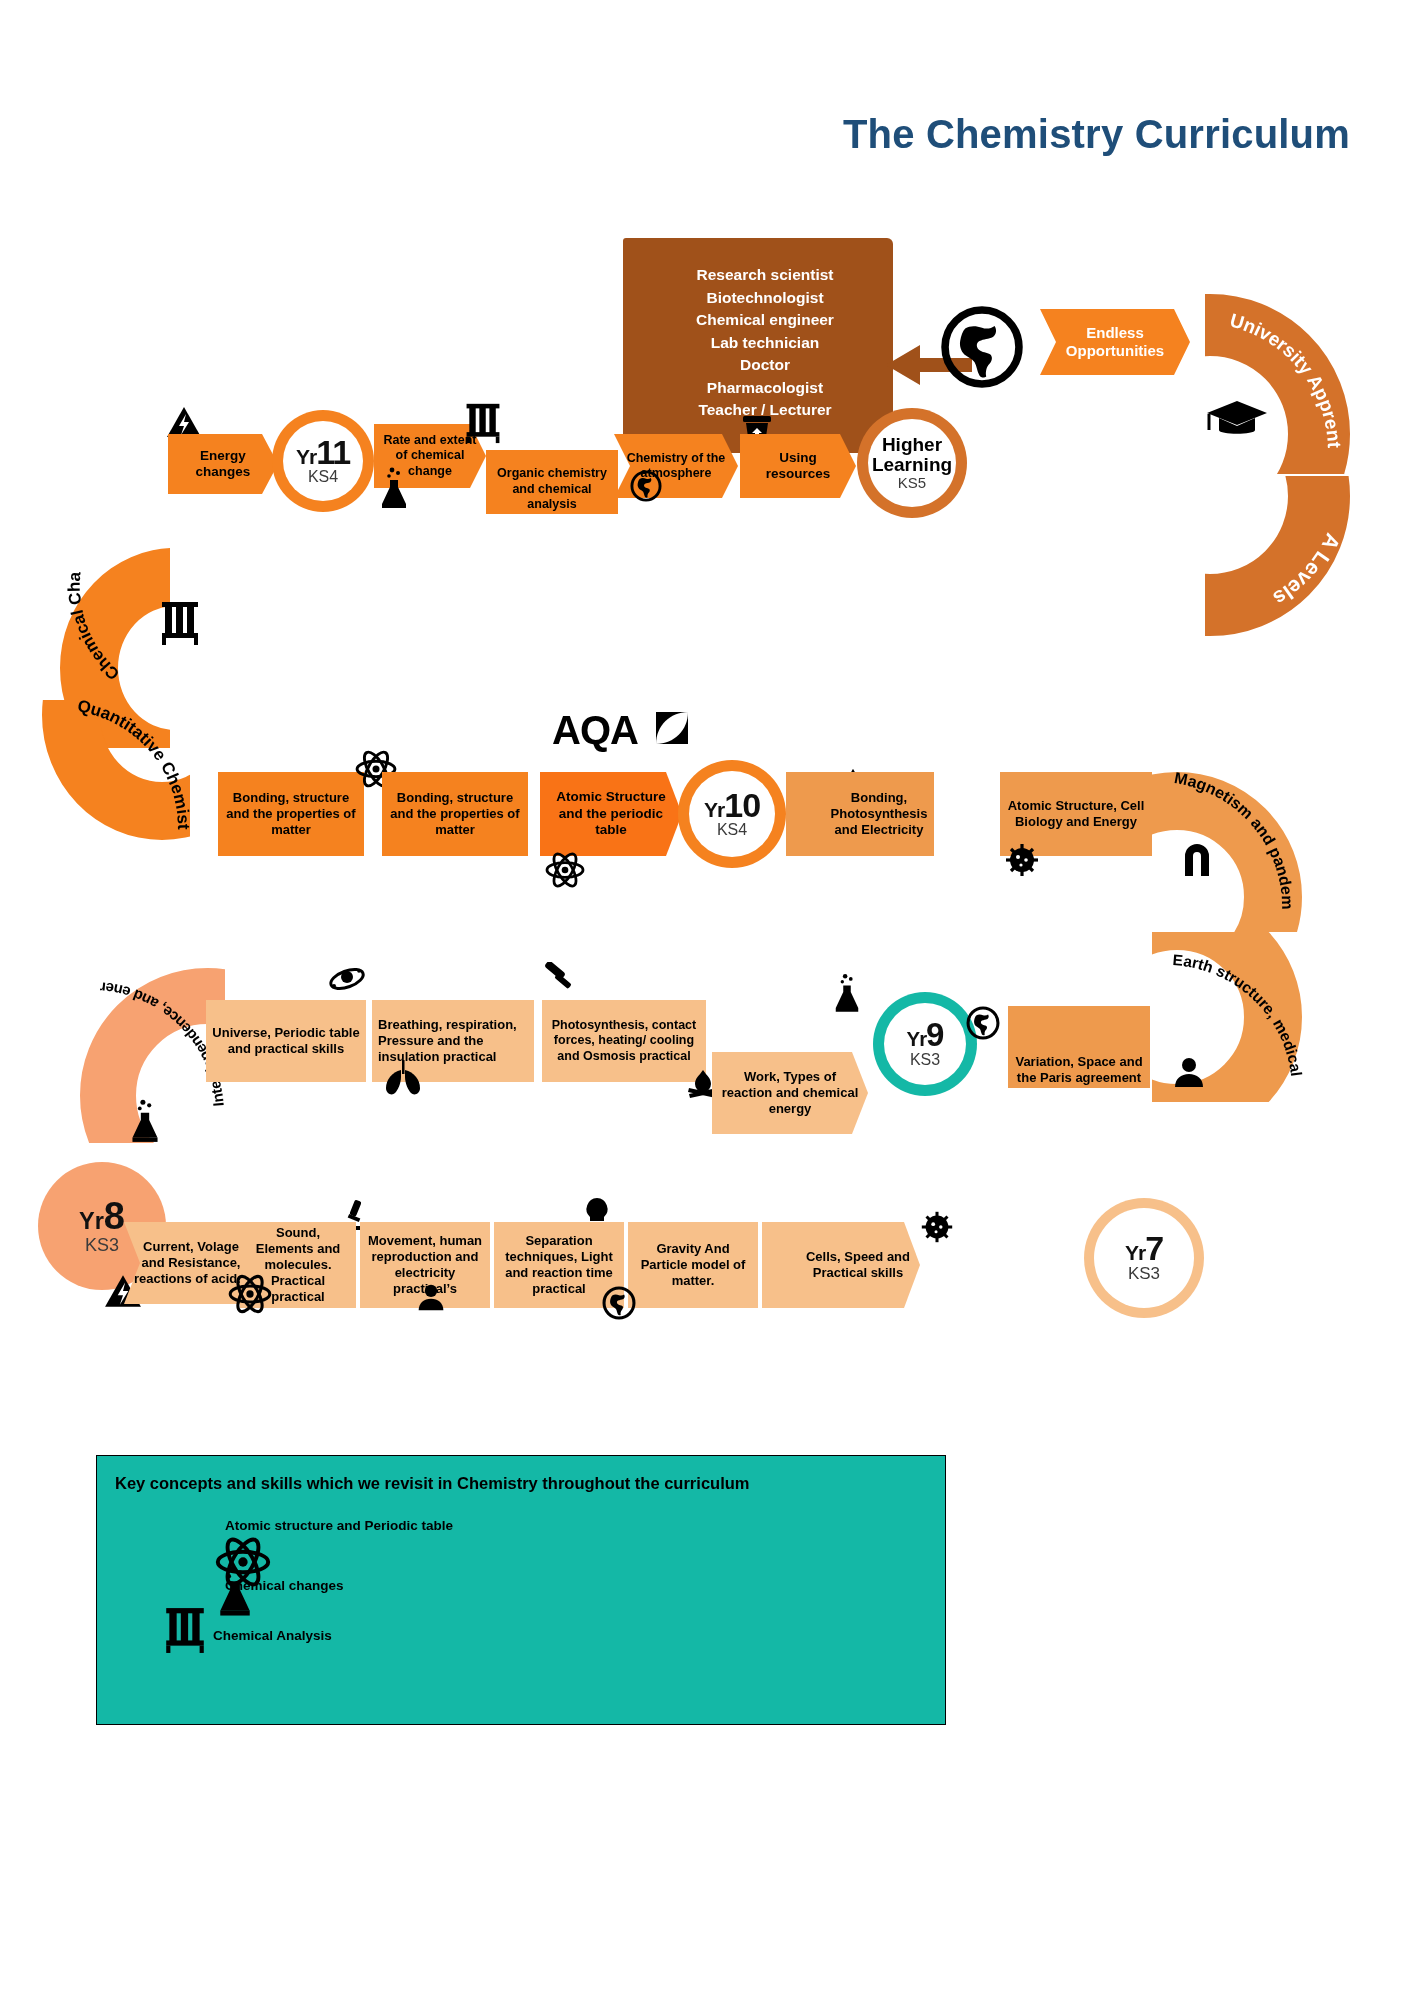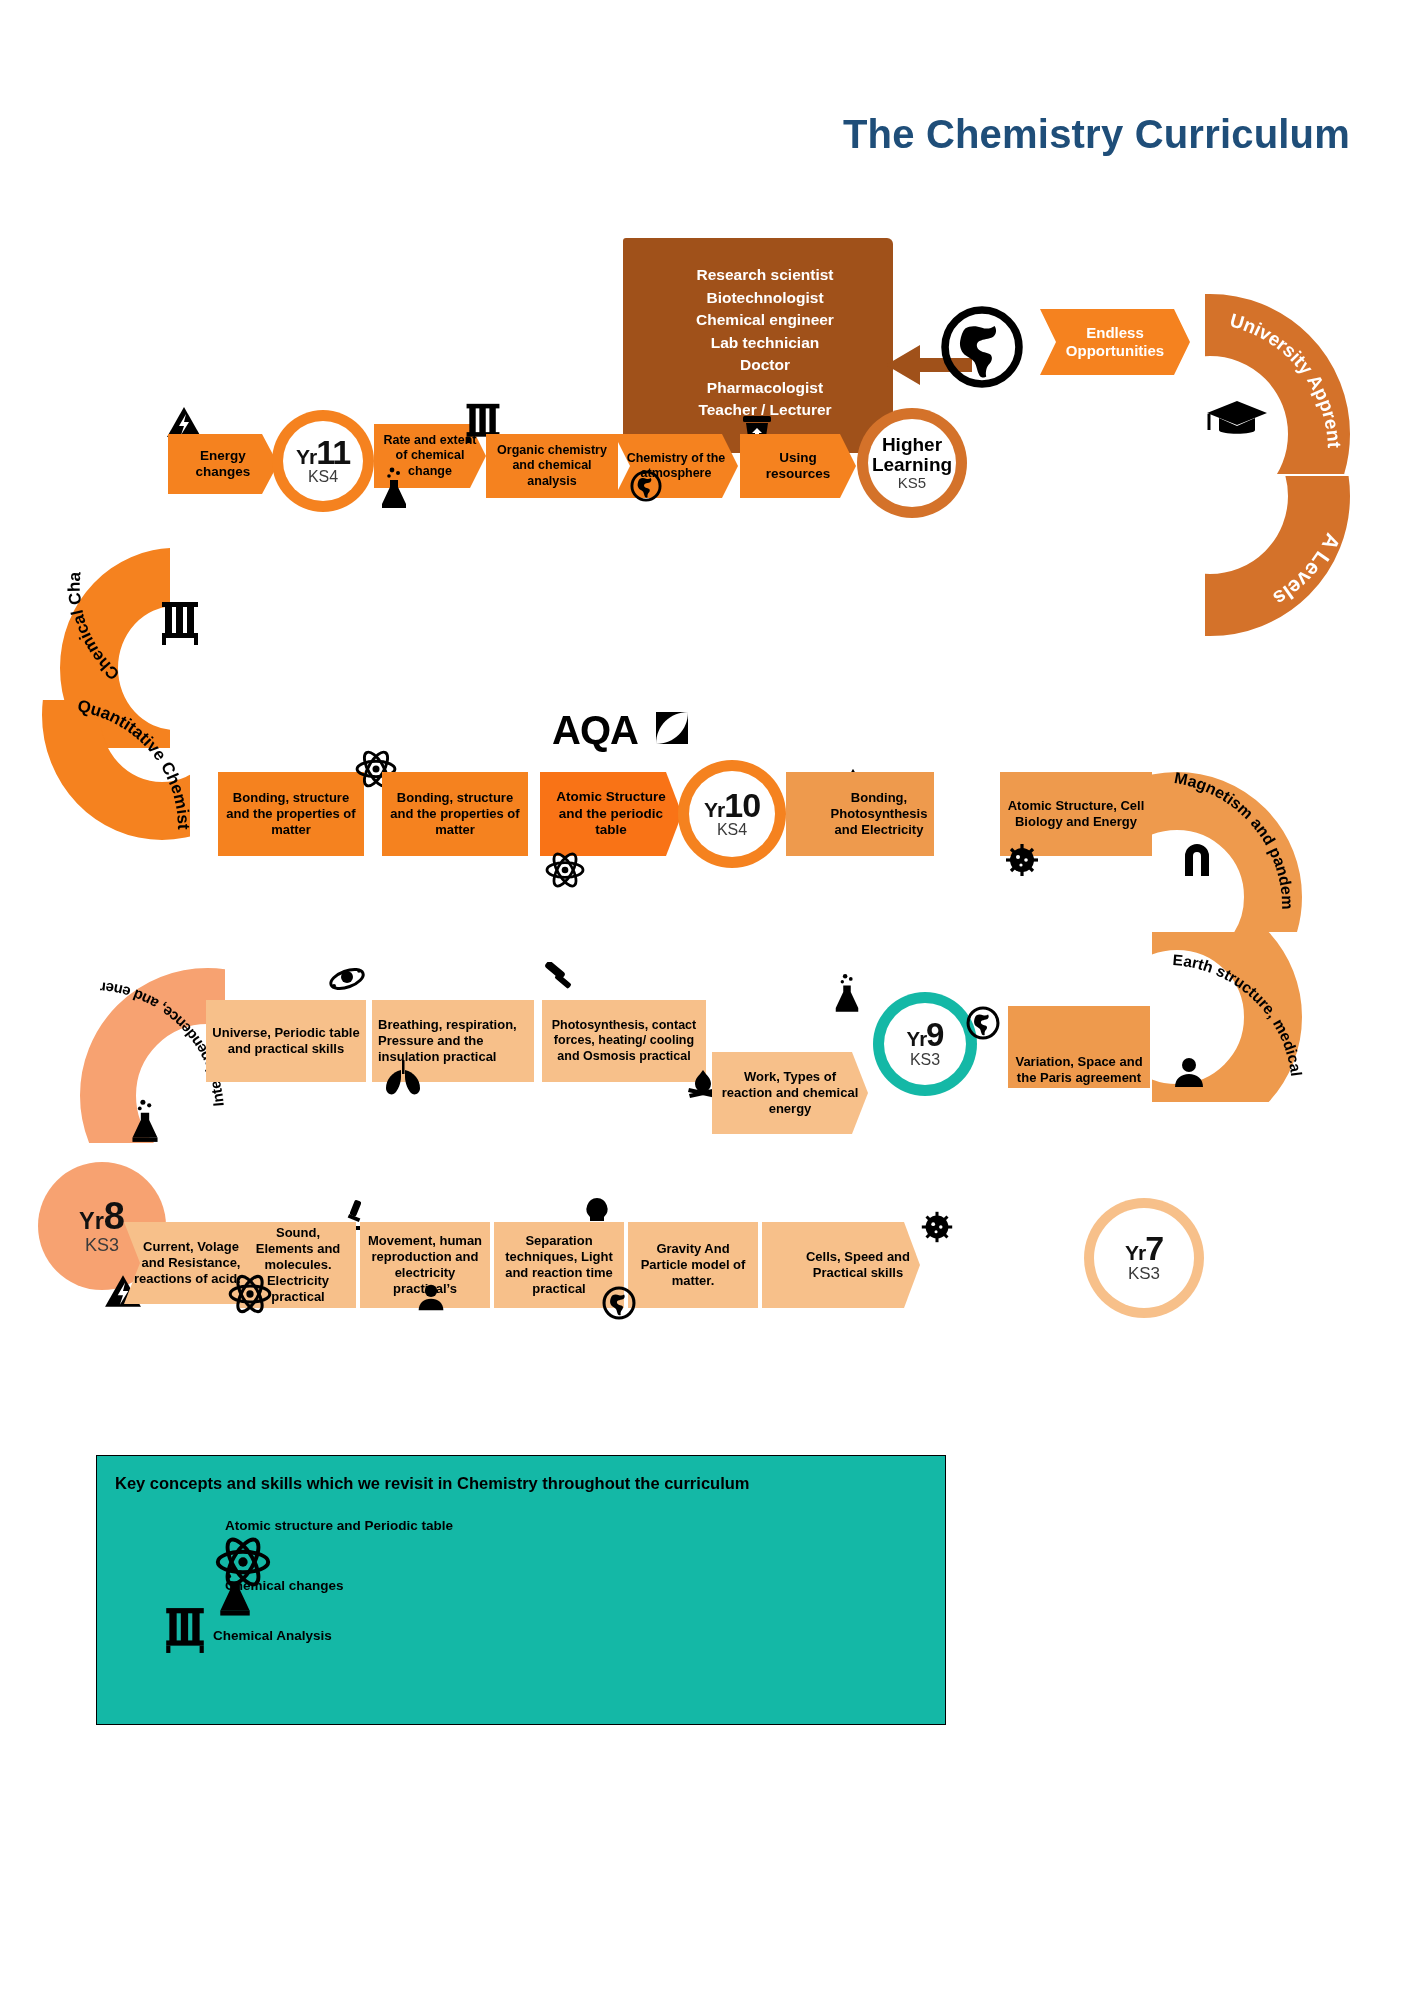--- a/index.html
+++ b/index.html
@@ -197,21 +197,21 @@
     <svg width="42" height="42" viewBox="0 0 40 46">
       <rect x="5" y="4" width="7" height="30" fill="#000"></rect>
         <rect x="16" y="4" width="7" height="30" fill="#000"></rect>
         <rect x="27" y="4" width="7" height="30" fill="#000"></rect>
       <rect x="2" y="2" width="36" height="5" fill="#000"></rect>
         <rect x="2" y="33" width="36" height="5" fill="#000"></rect>
       <rect x="2" y="38" width="4" height="7" fill="#000"></rect>
         <rect x="34" y="38" width="4" height="7" fill="#000"></rect>
     </svg>
   </div>
-  <div class="abs topic o-dark" style="left:486px;top:434px;width:132px;height:64px;font-size:12.5px;">
+  <div class="abs topic o-dark" style="left:486px;top:450px;width:132px;height:64px;font-size:12.5px;align-items:flex-end;">
     <span>Organic chemistry and chemical analysis</span>
   </div>
 
   <div class="abs topic o-dark chev-in" style="left:614px;top:434px;width:124px;height:64px;font-size:12.5px;">
     <span>Chemistry of the atmosphere</span>
   </div>
   <div class="abs" style="left:630px;top:470px;width:32px;height:32px;">
     <svg width="32" height="32" viewBox="0 0 100 100">
       <circle cx="50" cy="50" r="44" fill="none" stroke="#000" stroke-width="9"></circle>
       <path d="M30 28c6-4 14-3 20-1 5 2 11 1 15-2 3 5 2 10-2 13-5 3-11 2-16 5-4 2-4 7-1 10 4 4 10 3 14 6 3 3 2 8-1 11-4 4-5 10-4 15-2 2-6 2-8-1-3-5-3-11-6-16-3-4-8-6-12-9-4-4-6-10-5-16 1-6 3-12 6-15z" fill="#000"></path>
@@ -485,21 +485,21 @@
   </div>
 
   <div class="abs" style="left:336px;top:1196px;width:34px;height:38px;">
     <svg width="34" height="38" viewBox="0 0 34 38">
       <rect x="16" y="4" width="7" height="16" rx="2" fill="#000" transform="rotate(22 19 12)"></rect>
       <rect x="12" y="20" width="12" height="4" fill="#000" transform="rotate(22 18 22)"></rect>
       <rect x="6" y="30" width="24" height="4" fill="#000"></rect>
     </svg>
   </div>
   <div class="abs topic o-light" style="left:240px;top:1222px;width:116px;height:86px;font-size:13px;">
-    <span>Sound, Elements and molecules. Electricity practical</span>
+    <span>Sound, Elements and molecules. Practical practical</span>
   </div>
   <div class="abs" style="left:228px;top:1272px;width:44px;height:44px;">
     <svg width="44" height="44" viewBox="0 0 60 60">
       <g fill="none" stroke="#000" stroke-width="4.2">
         <ellipse cx="30" cy="30" rx="27" ry="11"></ellipse>
         <ellipse cx="30" cy="30" rx="27" ry="11" transform="rotate(60 30 30)"></ellipse>
         <ellipse cx="30" cy="30" rx="27" ry="11" transform="rotate(120 30 30)"></ellipse>
       </g>
         <circle cx="30" cy="30" r="5" fill="#000"></circle>
     </svg>

